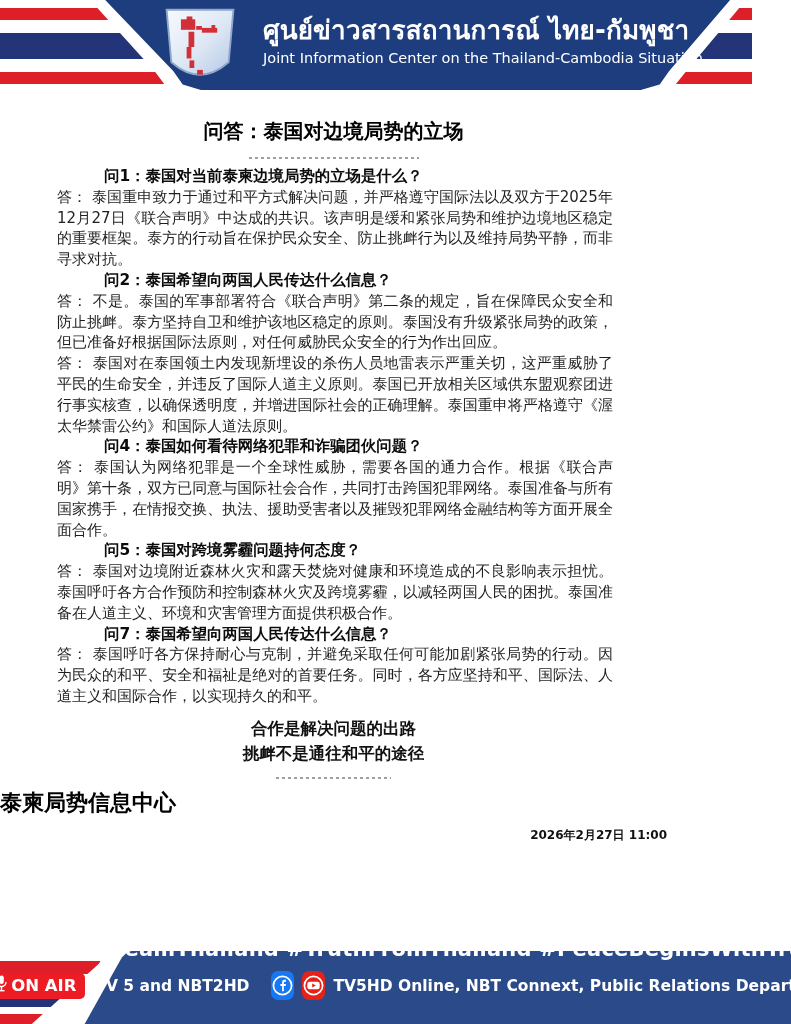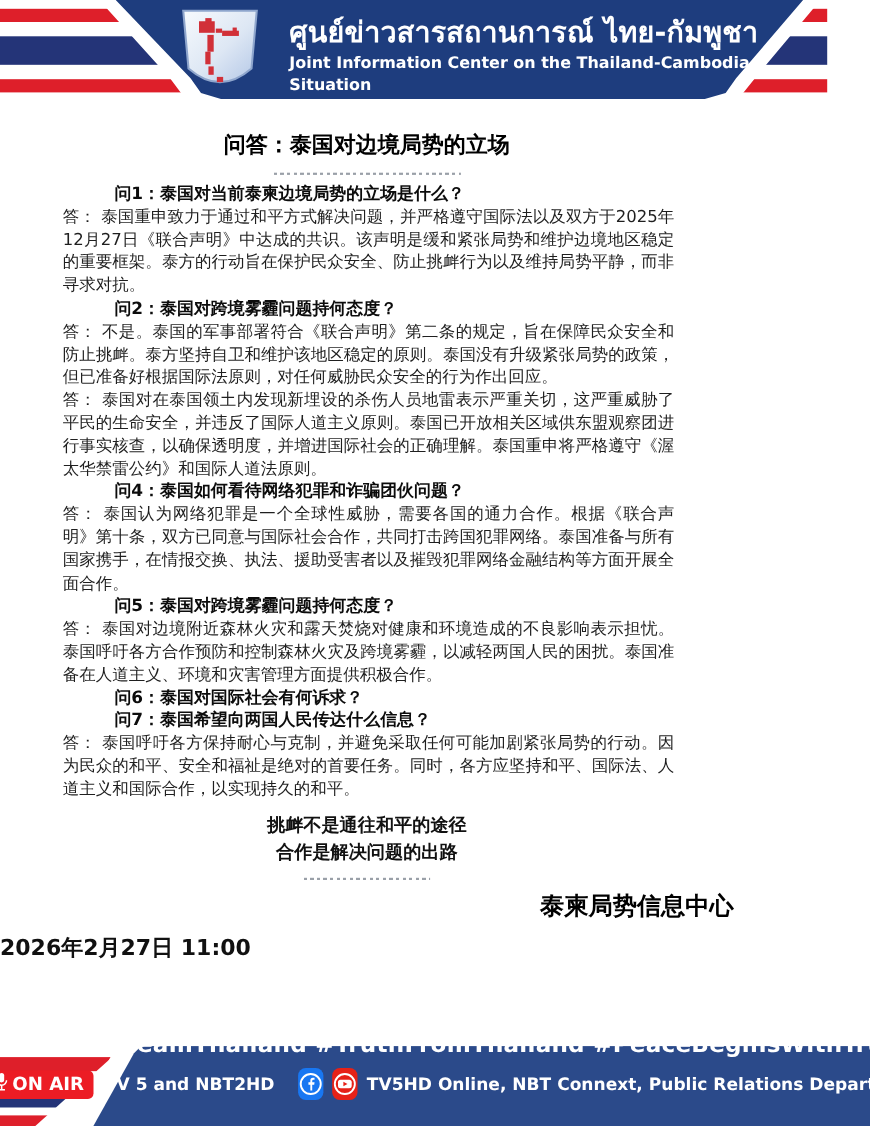--- a/index.html
+++ b/index.html
@@ -19,33 +19,33 @@
     position:absolute;top:0;left:0;width:791px;height:92px;background:#ffffff;
     clip-path:polygon(11.4% 0, 94.3% 0, 86.7% 78%, 85.2% 94%, 82.6% 100%, 23.6% 100%, 21% 94%, 19.6% 78%);
   }
   .hdr-banner{
     position:absolute;top:0;left:0;width:791px;height:90px;background:#1e3d7e;
     clip-path:polygon(13.3% 0, 92.3% 0, 84.6% 79%, 83.4% 94%, 81% 100%, 25.4% 100%, 23.1% 94%, 21.9% 79%);
   }
   .logo{position:absolute;left:152px;top:5px;width:96px;height:84px;}
   .hdr-titles{position:absolute;left:263px;top:15px;color:#fff;}
   .hdr-title-thai{font-size:26px;font-weight:bold;line-height:30px;letter-spacing:.2px;}
-  .hdr-title-en{font-size:14.5px;font-weight:bold;line-height:20px;margin-top:3px;}
+  .hdr-title-en{font-size:14.5px;font-weight:normal;line-height:20px;margin-top:3px;}
   
   .doc{position:absolute;top:108px;left:0;width:667px;color:#1c1c1c;}
   .doc-title{text-align:center;font-size:20px;font-weight:bold;color:#000;margin:10px 0 0 0;}
   .dash-divider{height:2px;background:repeating-linear-gradient(90deg,#9aa0a8 0 3px,transparent 3px 6px);}
   .dash-1{width:170px;margin:12px auto 7px auto;}
   .dash-2{width:115px;margin:11px auto 3px auto;}
   .qa-list{padding:0 54px 0 57px;}
   .qa-question{font-weight:bold;font-size:15.4px;line-height:20.8px;color:#0c0c0c;padding-left:47px;}
   .qa-answer{font-size:15px;line-height:20.8px;text-align:justify;color:#1f1f1f;}
   .closing{ text-align:center;font-weight:bold;font-size:16.5px;line-height:25px;margin-top:9px;color:#111;}
-  .issuer{text-align:right;font-size:22px;font-weight:bold;color:#000;margin-top:9px;}
-  .datetime{text-align:left;font-size:20px;font-weight:600;color:#111;margin-top:9px;}
+  .issuer{text-align:left;font-size:22px;font-weight:bold;color:#000;margin-top:9px;}
+  .datetime{text-align:right;font-size:12px;font-weight:600;color:#111;margin-top:9px;}
   
   .ftr{position:absolute;left:0;bottom:0;width:791px;height:94px;}
   .ftr-stripes{position:absolute;top:31px;left:0;width:170px;clip-path:polygon(0 0,60% 0,18% 100%,0 100%);}
   .fstripe{width:100%;}
   .fstripe.red1{height:13px;background:#de1f2a;}
   .fstripe.white1{height:12px;background:#ffffff;}
   .fstripe.blue1{height:21px;background:#243478;}
   .fstripe.white2{height:7px;background:#ffffff;}
   .fstripe.red2{height:11px;background:#de1f2a;}
   .ftr-banner-under{
@@ -120,46 +120,45 @@
   <div class="doc">
     <div class="doc-title">问答：泰国对边境局势的立场</div>
     <div class="dash-divider dash-1"></div>
 
     <div class="qa-list">
       <div>
         <div class="qa-question">问1：泰国对当前泰柬边境局势的立场是什么？</div>
         <div class="qa-answer">答： 泰国重申致力于通过和平方式解决问题，并严格遵守国际法以及双方于2025年12月27日《联合声明》中达成的共识。该声明是缓和紧张局势和维护边境地区稳定的重要框架。泰方的行动旨在保护民众安全、防止挑衅行为以及维持局势平静，而非寻求对抗。</div>
       </div>
       <div>
-        <div class="qa-question">问2：泰国对跨境雾霾问题持何态度？</div>
+        <div class="qa-question">问2：泰国希望向两国人民传达什么信息？</div>
         <div class="qa-answer">答： 不是。泰国的军事部署符合《联合声明》第二条的规定，旨在保障民众安全和防止挑衅。泰方坚持自卫和维护该地区稳定的原则。泰国没有升级紧张局势的政策，但已准备好根据国际法原则，对任何威胁民众安全的行为作出回应。</div>
       </div>
       <div>
         <div class="qa-answer">答： 泰国对在泰国领土内发现新埋设的杀伤人员地雷表示严重关切，这严重威胁了平民的生命安全，并违反了国际人道主义原则。泰国已开放相关区域供东盟观察团进行事实核查，以确保透明度，并增进国际社会的正确理解。泰国重申将严格遵守《渥太华禁雷公约》和国际人道法原则。</div>
       </div>
       <div>
         <div class="qa-question">问4：泰国如何看待网络犯罪和诈骗团伙问题？</div>
         <div class="qa-answer">答： 泰国认为网络犯罪是一个全球性威胁，需要各国的通力合作。根据《联合声明》第十条，双方已同意与国际社会合作，共同打击跨国犯罪网络。泰国准备与所有国家携手，在情报交换、执法、援助受害者以及摧毁犯罪网络金融结构等方面开展全面合作。</div>
       </div>
       <div>
         <div class="qa-question">问5：泰国对跨境雾霾问题持何态度？</div>
         <div class="qa-answer">答： 泰国对边境附近森林火灾和露天焚烧对健康和环境造成的不良影响表示担忧。泰国呼吁各方合作预防和控制森林火灾及跨境雾霾，以减轻两国人民的困扰。泰国准备在人道主义、环境和灾害管理方面提供积极合作。</div>
       </div>
       <div>
-        <div class="qa-question">问6：泰国对国际社会有何诉求？</div>
       </div>
       <div>
         <div class="qa-question">问7：泰国希望向两国人民传达什么信息？</div>
         <div class="qa-answer">答： 泰国呼吁各方保持耐心与克制，并避免采取任何可能加剧紧张局势的行动。因为民众的和平、安全和福祉是绝对的首要任务。同时，各方应坚持和平、国际法、人道主义和国际合作，以实现持久的和平。</div>
       </div>
     </div>
 
     <div class="closing">
+      <div>合作是解决问题的出路</div>
       <div>挑衅不是通往和平的途径</div>
-      <div>合作是解决问题的出路</div>
     </div>
     <div class="dash-divider dash-2"></div>
     <div class="issuer">泰柬局势信息中心</div>
     <div class="datetime">2026年2月27日 11:00</div>
   </div>
 
   <div class="ftr">
     <div class="ftr-stripes">
       <div class="fstripe red1"></div>
       <div class="fstripe white1"></div>

